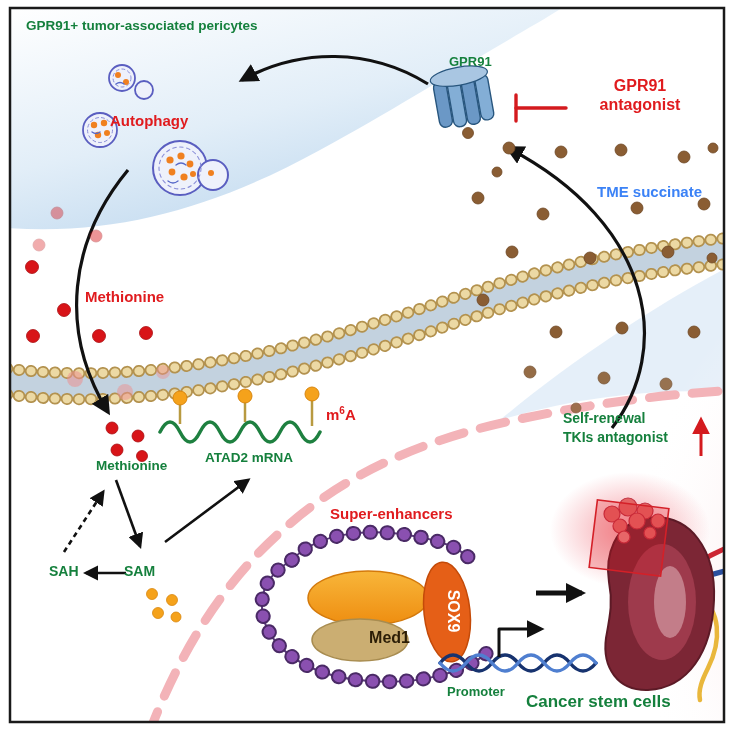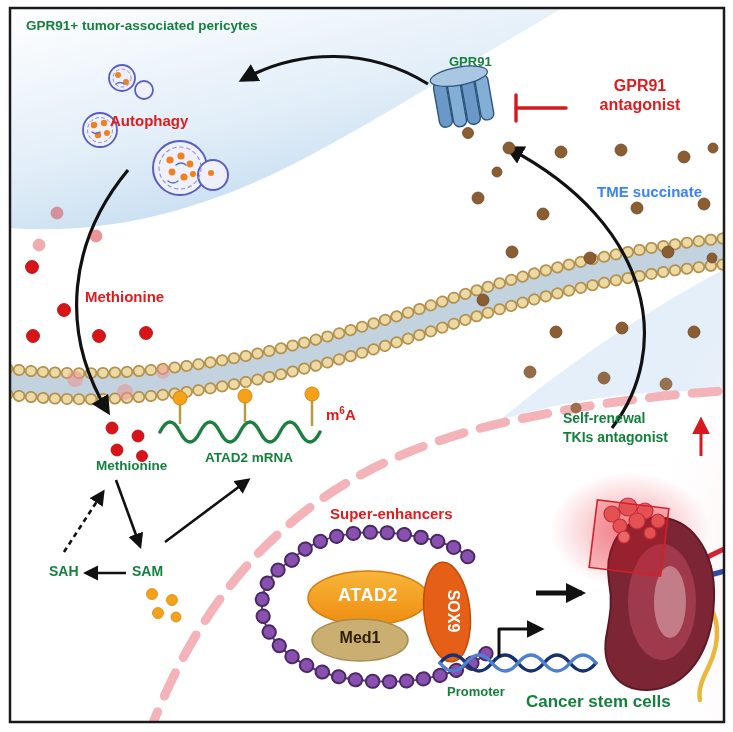--- a/index.html
+++ b/index.html
@@ -14,24 +14,24 @@
   .t-gpr91{left:449px;top:54px;font-size:13px;}
   .t-antagonist{left:592px;top:76px;width:96px;font-size:16px;text-align:center;
                 line-height:1.2;white-space:normal;}
   .t-tme{left:549px;top:183px;font-size:15px;}
   .t-met-ex{left:85px;top:288px;font-size:15px;}
   .t-met-in{left:96px;top:458px;font-size:13.5px;}
   .t-mrna{left:205px;top:450px;font-size:13.5px;}
   .t-m6a{left:326px;top:405px;font-size:15px;text-align:center;}
   .t-m6a sup{font-size:10px;}
   .t-sah{left:40px;top:563px;font-size:14px;margin-left:9px;}
-  .t-sam{left:132px;top:563px;font-size:14px;}
+  .t-sam{left:124px;top:563px;font-size:14px;}
   .t-se{left:330px;top:505px;font-size:15px;}
   .t-atad2{left:308px;top:585px;width:120px;font-size:18px;color:#fff;text-align:center;letter-spacing:.5px;}
-  .t-med1{left:310px;top:629px;width:100px;font-size:16px;color:#2b1d06;text-align:center;}
+  .t-med1{left:310px;top:629px;width:100px;font-size:16px;color:#2b1d06;text-align:right;}
   .t-sox9{left:404px;top:597px;width:88px;height:28px;font-size:16px;color:#fff;text-align:center;
           transform:rotate(90deg);transform-origin:center;}
   .t-promoter{left:447px;top:684px;font-size:13px;}
   .t-selfrenewal{left:563px;top:410px;font-size:14px;}
   .t-tkis{left:563px;top:429px;font-size:14px;}
   .t-csc{left:526px;top:692px;font-size:17px;}
 </style>
 </head>
 <body>
 
@@ -267,21 +267,20 @@
 <div class="lbl t-gpr91">GPR91</div>
 <div class="lbl t-antagonist red">GPR91 antagonist</div>
 <div class="lbl t-tme brown">TME succinate</div>
 <div class="lbl t-met-ex red">Methionine</div>
 <div class="lbl t-met-in">Methionine</div>
 <div class="lbl t-mrna">ATAD2 mRNA</div>
 <div class="lbl t-m6a red"><span>m</span><sup>6</sup><span>A</span></div>
 <div class="lbl t-sah">SAH</div>
 <div class="lbl t-sam">SAM</div>
 <div class="lbl t-se red">Super-enhancers</div>
-<div class="lbl t-atad2">ATAD2</div>
 <div class="lbl t-med1">Med1</div>
 <div class="lbl t-sox9">SOX9</div>
 <div class="lbl t-promoter">Promoter</div>
 <div class="lbl t-selfrenewal">Self-renewal</div>
 <div class="lbl t-tkis">TKIs antagonist</div>
 <div class="lbl t-csc">Cancer stem cells</div>
 
 </div>
 
 </body></html>

